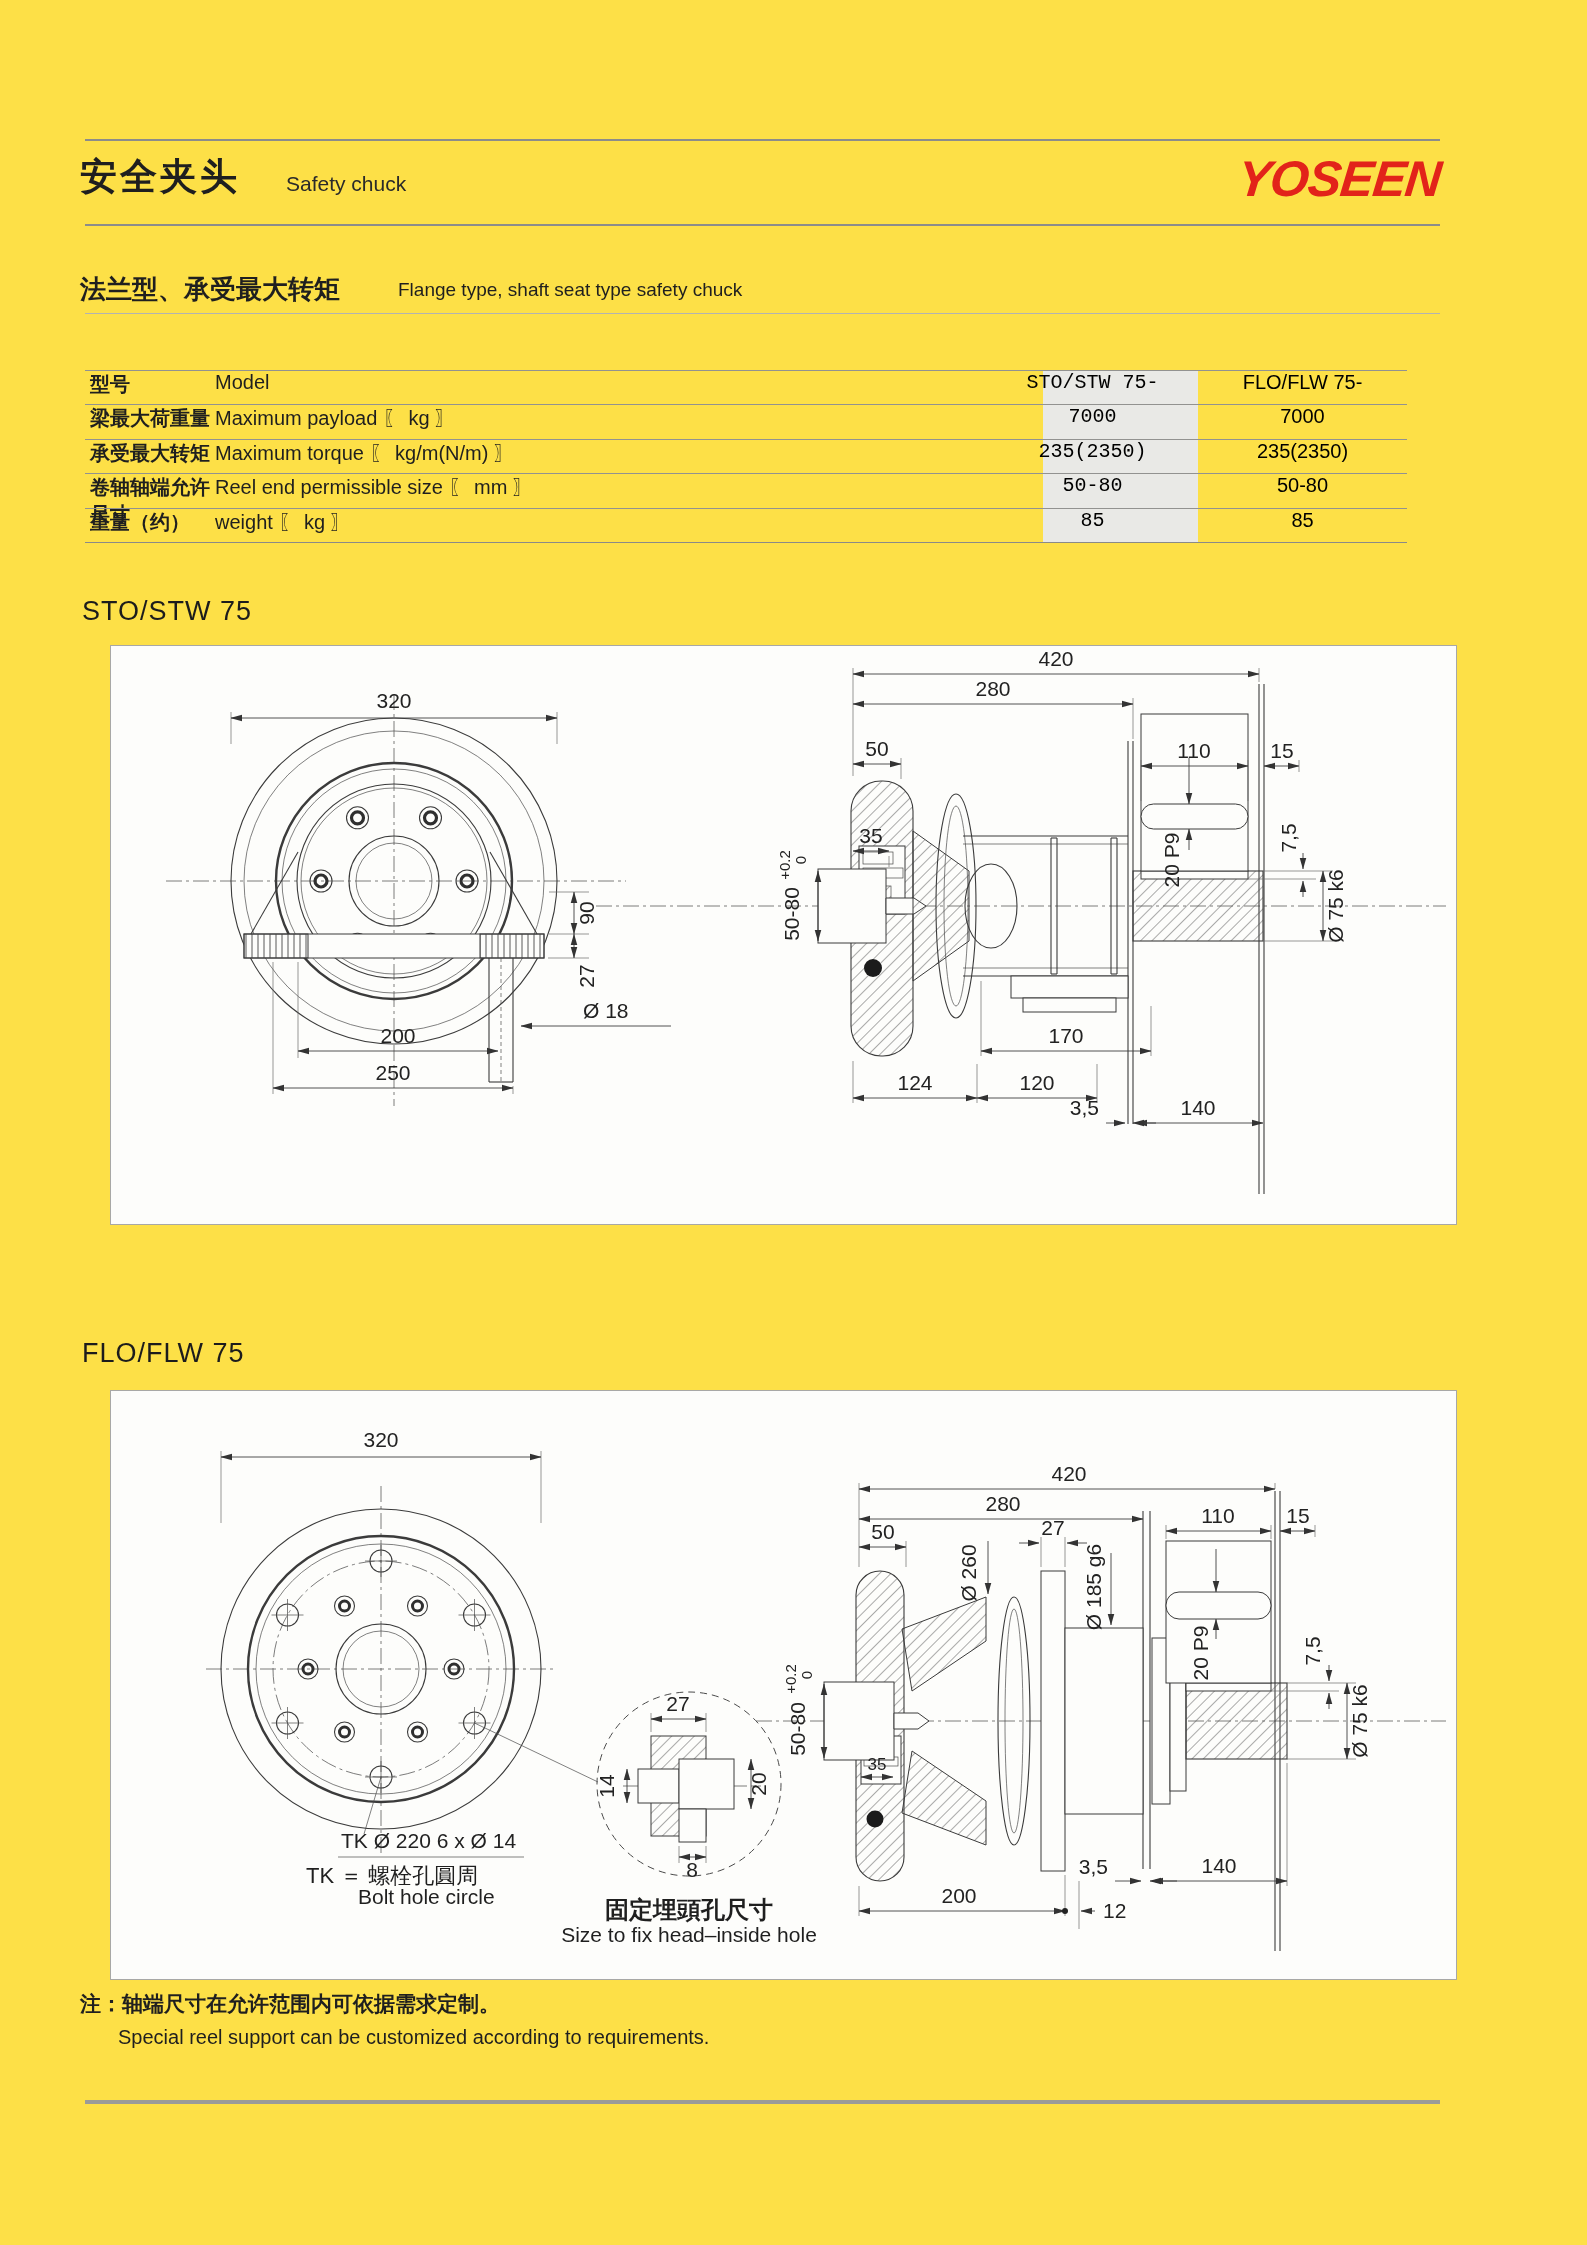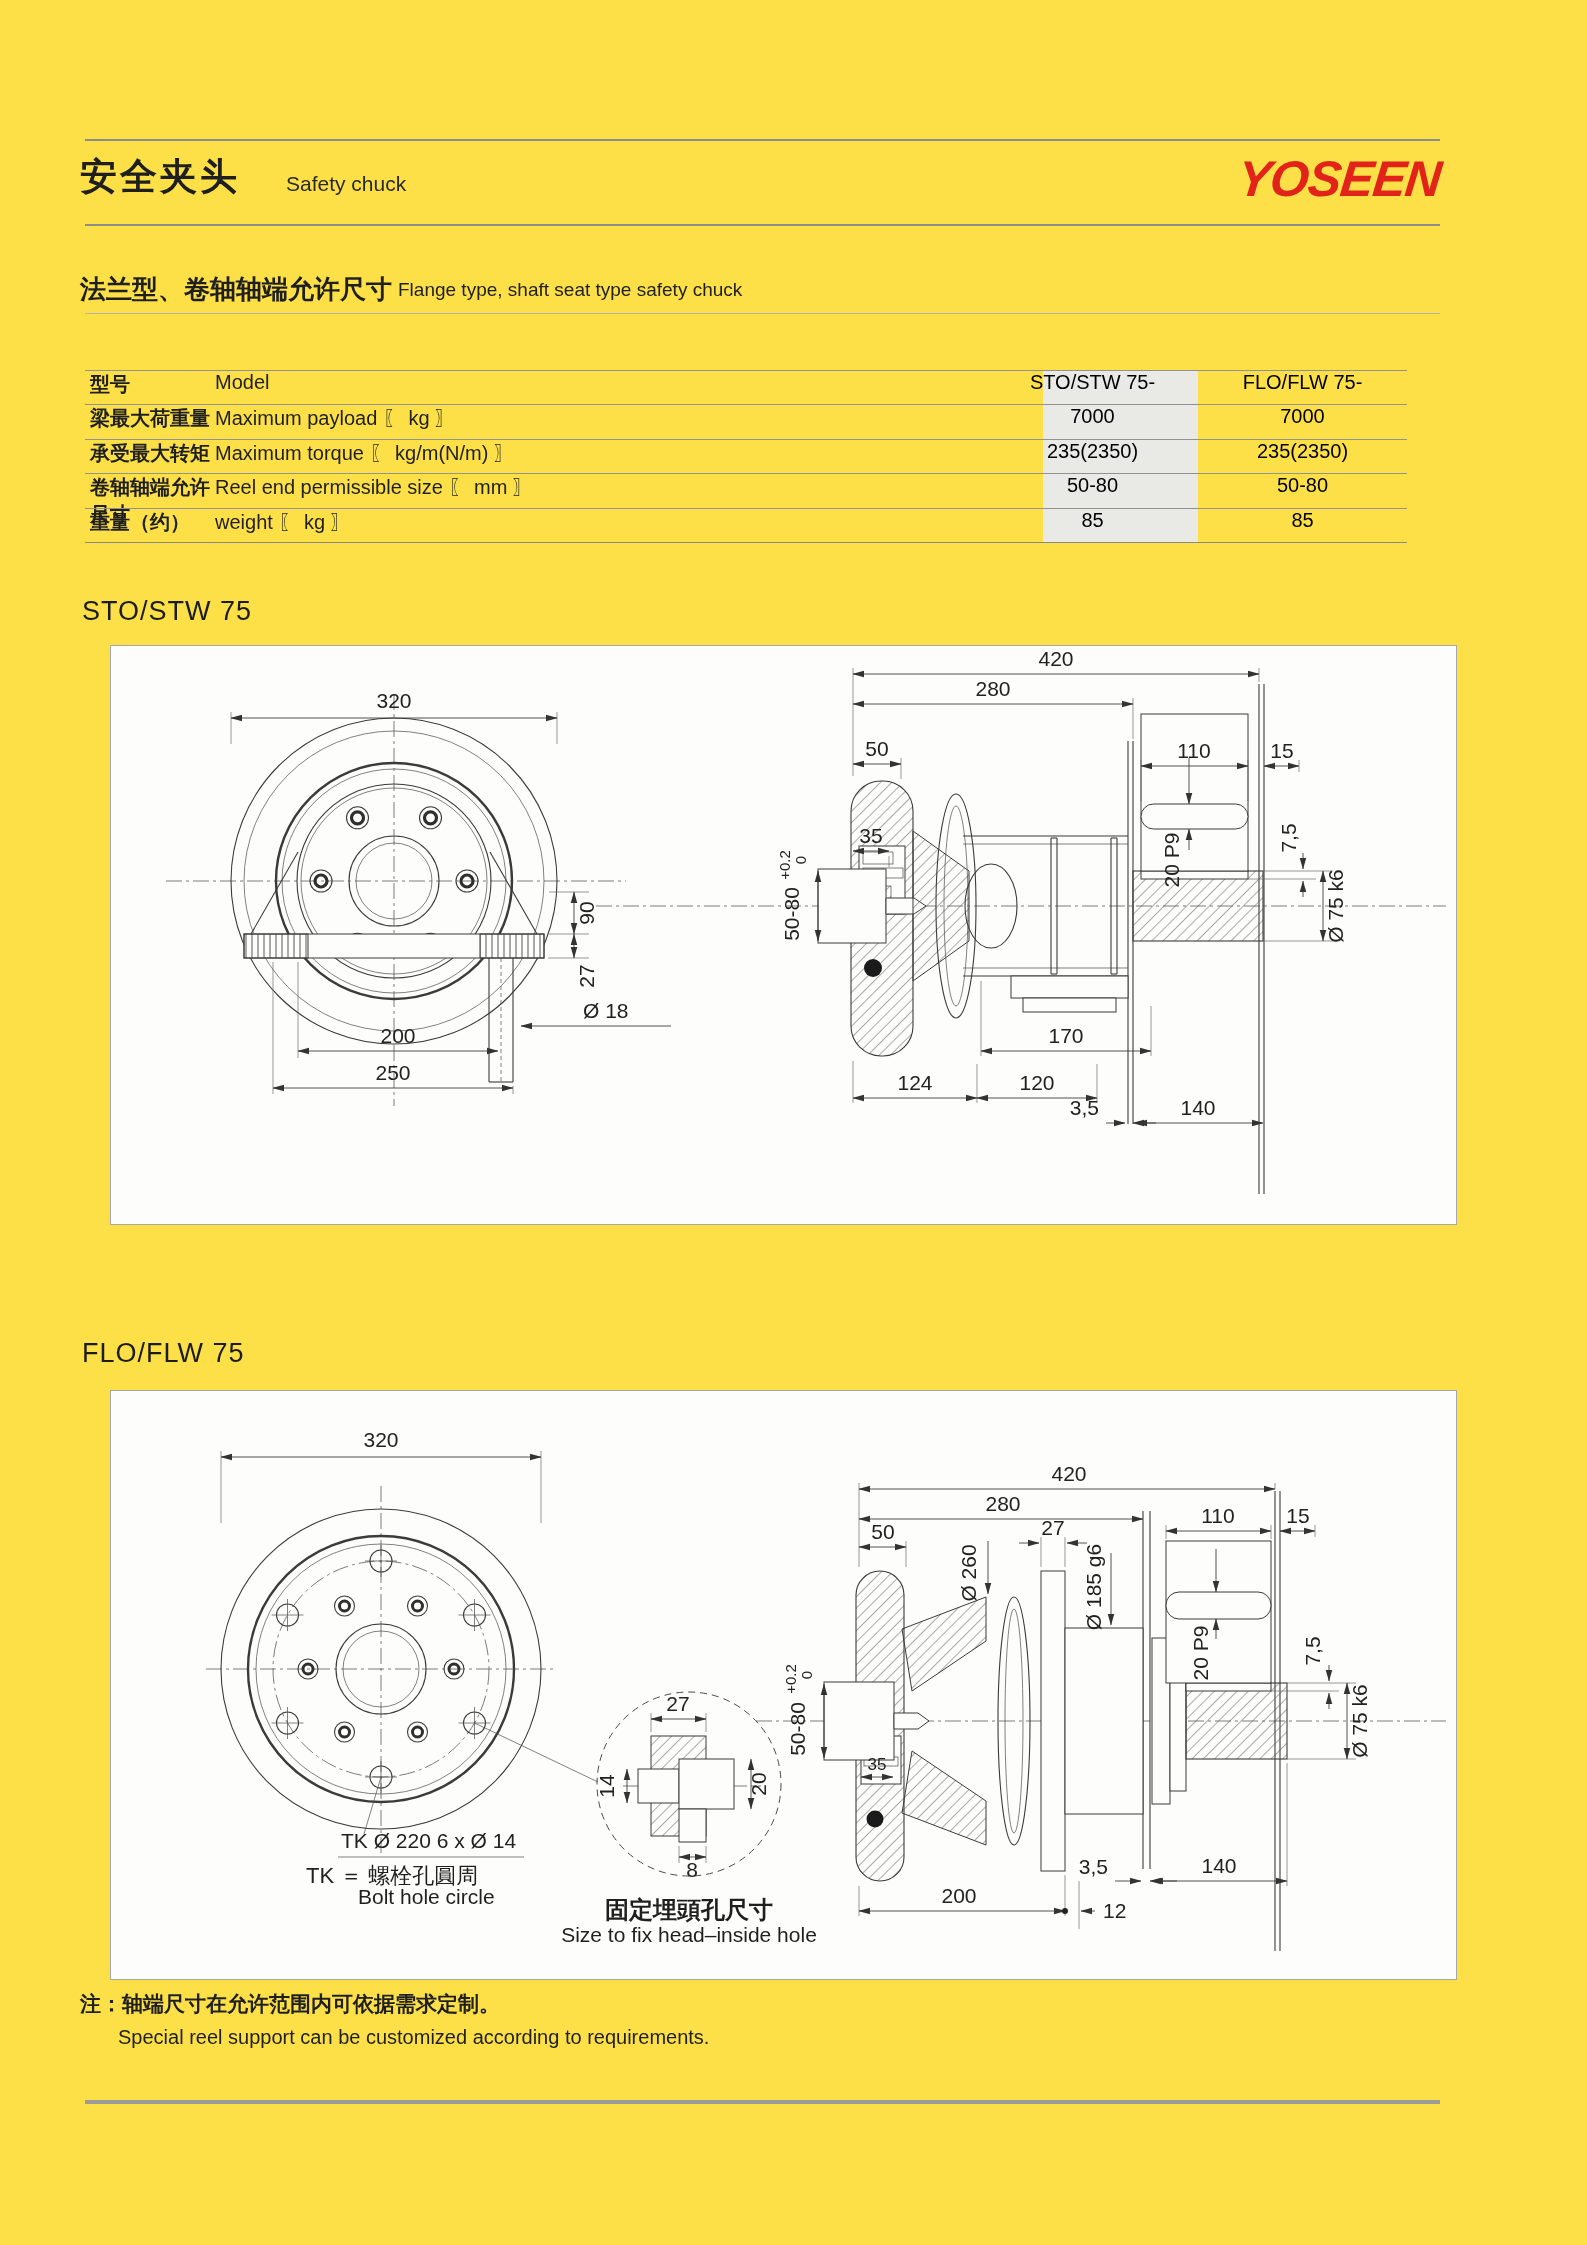--- a/index.html
+++ b/index.html
@@ -12,21 +12,21 @@
   #hdr-en{left:286px; top:172px; font-size:21px; color:#2a2a2a;}
   #brand{position:absolute; right:147px; top:150px; font-size:50px; font-weight:800; font-style:italic; letter-spacing:-1px; transform:skewX(-6deg); }
   #sub-cn{left:80px; top:272px; font-size:26px; font-weight:600;}
   #sub-en{left:398px; top:279px; font-size:19px;}
   
   #spec{position:absolute; left:85px; top:370px; width:1322px; border-bottom:1.6px solid #8a8a88;}
   #spec .graycol{position:absolute; left:958px; top:0; width:155px; height:100%; background:#e9e9e6;}
   #spec .row{position:relative; display:flex; align-items:flex-start; height:34.4px; border-top:1.4px solid #929290; box-sizing:border-box;}
   #spec .cn{width:125px; padding-left:5px; font-size:20px; font-weight:600; color:#1f1f1f;}
   #spec .en{flex:1; padding-left:0px; font-size:20px; color:#1f1f1f;}
-  #spec .v1{width:155px; text-align:center; font-size:20px;}
+  #spec .v1{width:155px; text-align:center; font-size:20px;font-family:Liberation Mono, monospace;}
   #spec .v2{width:209px; text-align:center; font-size:20px;margin-left:28px;}
   
   .sec-h{position:absolute; left:82px; font-size:27px; letter-spacing:1px; color:#1c1c1c;}
   .panel{position:absolute; left:110px; background:#fdfdfb; border:1px solid #a8a8a6;}
   
   #note-cn{left:80px; top:1990px; font-size:21px; font-weight:600;}
   #note-en{left:82px; top:2026px; font-size:20px;margin-left:36px;}
   
   svg text{font-family:"Liberation Sans", sans-serif;}
   .ln{stroke:#3b3b3b; stroke-width:1.1; fill:none;}
@@ -48,21 +48,21 @@
 
   <div class="rule" style="top:139px;height:2.4px;"></div>
   <div class="rule" style="top:224px;height:2.4px;"></div>
   <div class="rule" style="top:313px;height:1.4px;background:#b3b3b1;"></div>
   <div class="rule" style="top:2100px;height:4px;background:#9b9b99;"></div>
 
   <div class="txt" id="hdr-cn">安全夹头</div>
   <div class="txt" id="hdr-en">Safety chuck</div>
   <div id="brand" style="color: rgb(226, 35, 26);">YOSEEN</div>
 
-  <div class="txt" id="sub-cn">法兰型、卷轴轴端允许尺寸</div>
+  <div class="txt" id="sub-cn">法兰型、承受最大转矩</div>
   <div class="txt" id="sub-en">Flange type, shaft seat type safety chuck</div>
 
   <div id="spec">
     <div class="graycol"></div>
     <div class="row">
       <span class="cn">型号</span>
       <span class="en">Model</span>
       <span class="v1">STO/STW 75-</span>
       <span class="v2">FLO/FLW 75-</span>
     </div>

